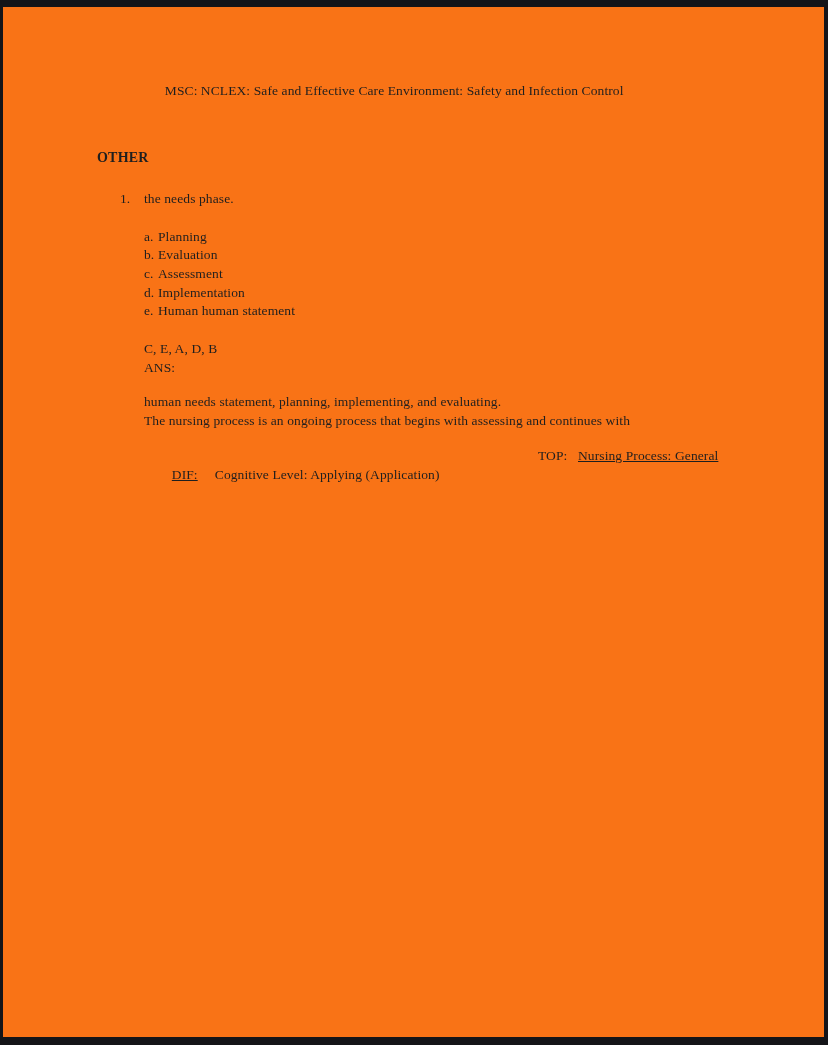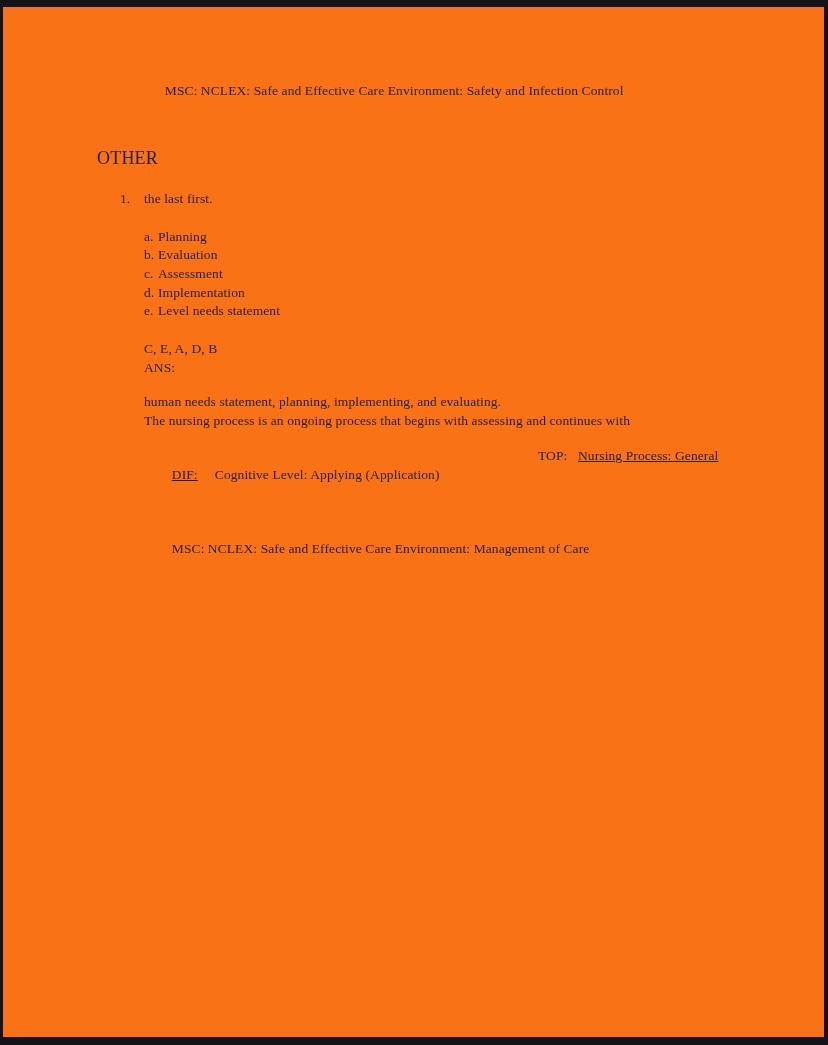--- a/index.html
+++ b/index.html
@@ -31,22 +31,22 @@
     font-size: 13.5px;
     line-height: 18.7px;
     letter-spacing: 0.1px;
   }
   .line { white-space: pre-wrap; }
   .ml-body { margin-left: 141px; }
   .prev-msc { margin-top: 56px; }
   .heading {
     margin-left: 94px;
     margin-top: 30px;
-    font-weight: normal;
-    font-size: 18px;
+    font-weight: bold;
+    font-size: 14px;
     letter-spacing: 0.2px;
   }
   .q-row {
     margin-left: 117px;
     margin-top: 22px;
     display: flex;
     align-items: flex-start;
   }
   .q-num {
     display: inline-block;
@@ -84,21 +84,21 @@
 
     <div class="line ml-body prev-msc meta-row">
       <span class="meta-label-msc">MSC:</span><span>NCLEX: Safe and Effective Care Environment: Safety and Infection Control</span>
     </div>
 
     <div class="line heading">OTHER</div>
 
     <div class="q-row">
       <span class="q-num">1.</span>
       <div class="q-text">
-        <div class="line">the last first.</div>
+        <div class="line">the needs phase.</div>
       </div>
     </div>
 
     <div class="choices ml-body">
       <div class="choice-row">
         <span class="choice-letter">a.</span>
           <span class="line">Planning</span>
       </div>
       <div class="choice-row">
         <span class="choice-letter">b.</span>
@@ -107,40 +107,37 @@
       <div class="choice-row">
         <span class="choice-letter">c.</span>
           <span class="line">Assessment</span>
       </div>
       <div class="choice-row">
         <span class="choice-letter">d.</span>
           <span class="line">Implementation</span>
       </div>
       <div class="choice-row">
         <span class="choice-letter">e.</span>
-          <span class="line">Level needs statement</span>
+          <span class="line">Human human statement</span>
       </div>
     </div>
 
     <div class="ans-block ml-body">
       <div class="line">C, E, A, D, B</div>
       <div class="line">ANS:</div>
     </div>
 
     <div class="rationale ml-body">
       <div class="line">human needs statement, planning, implementing, and evaluating.</div>
       <div class="line">The nursing process is an ongoing process that begins with assessing and continues with</div>
     </div>
 
     <div class="meta-block ml-body">
       <div class="meta-row line">
         <span class="meta-label-dif">DIF:</span><span>Cognitive Level: Applying (Application)</span>
         <span class="top-group">
           <span class="meta-label-top">TOP:</span><span>Nursing Process: General</span>
         </span>
       </div>
-      <div class="meta-row line">
-        <span class="meta-label-msc">MSC:</span><span>NCLEX: Safe and Effective Care Environment: Management of Care</span>
-      </div>
     </div>
 
   </div>
 </div>
 
 </body></html>

